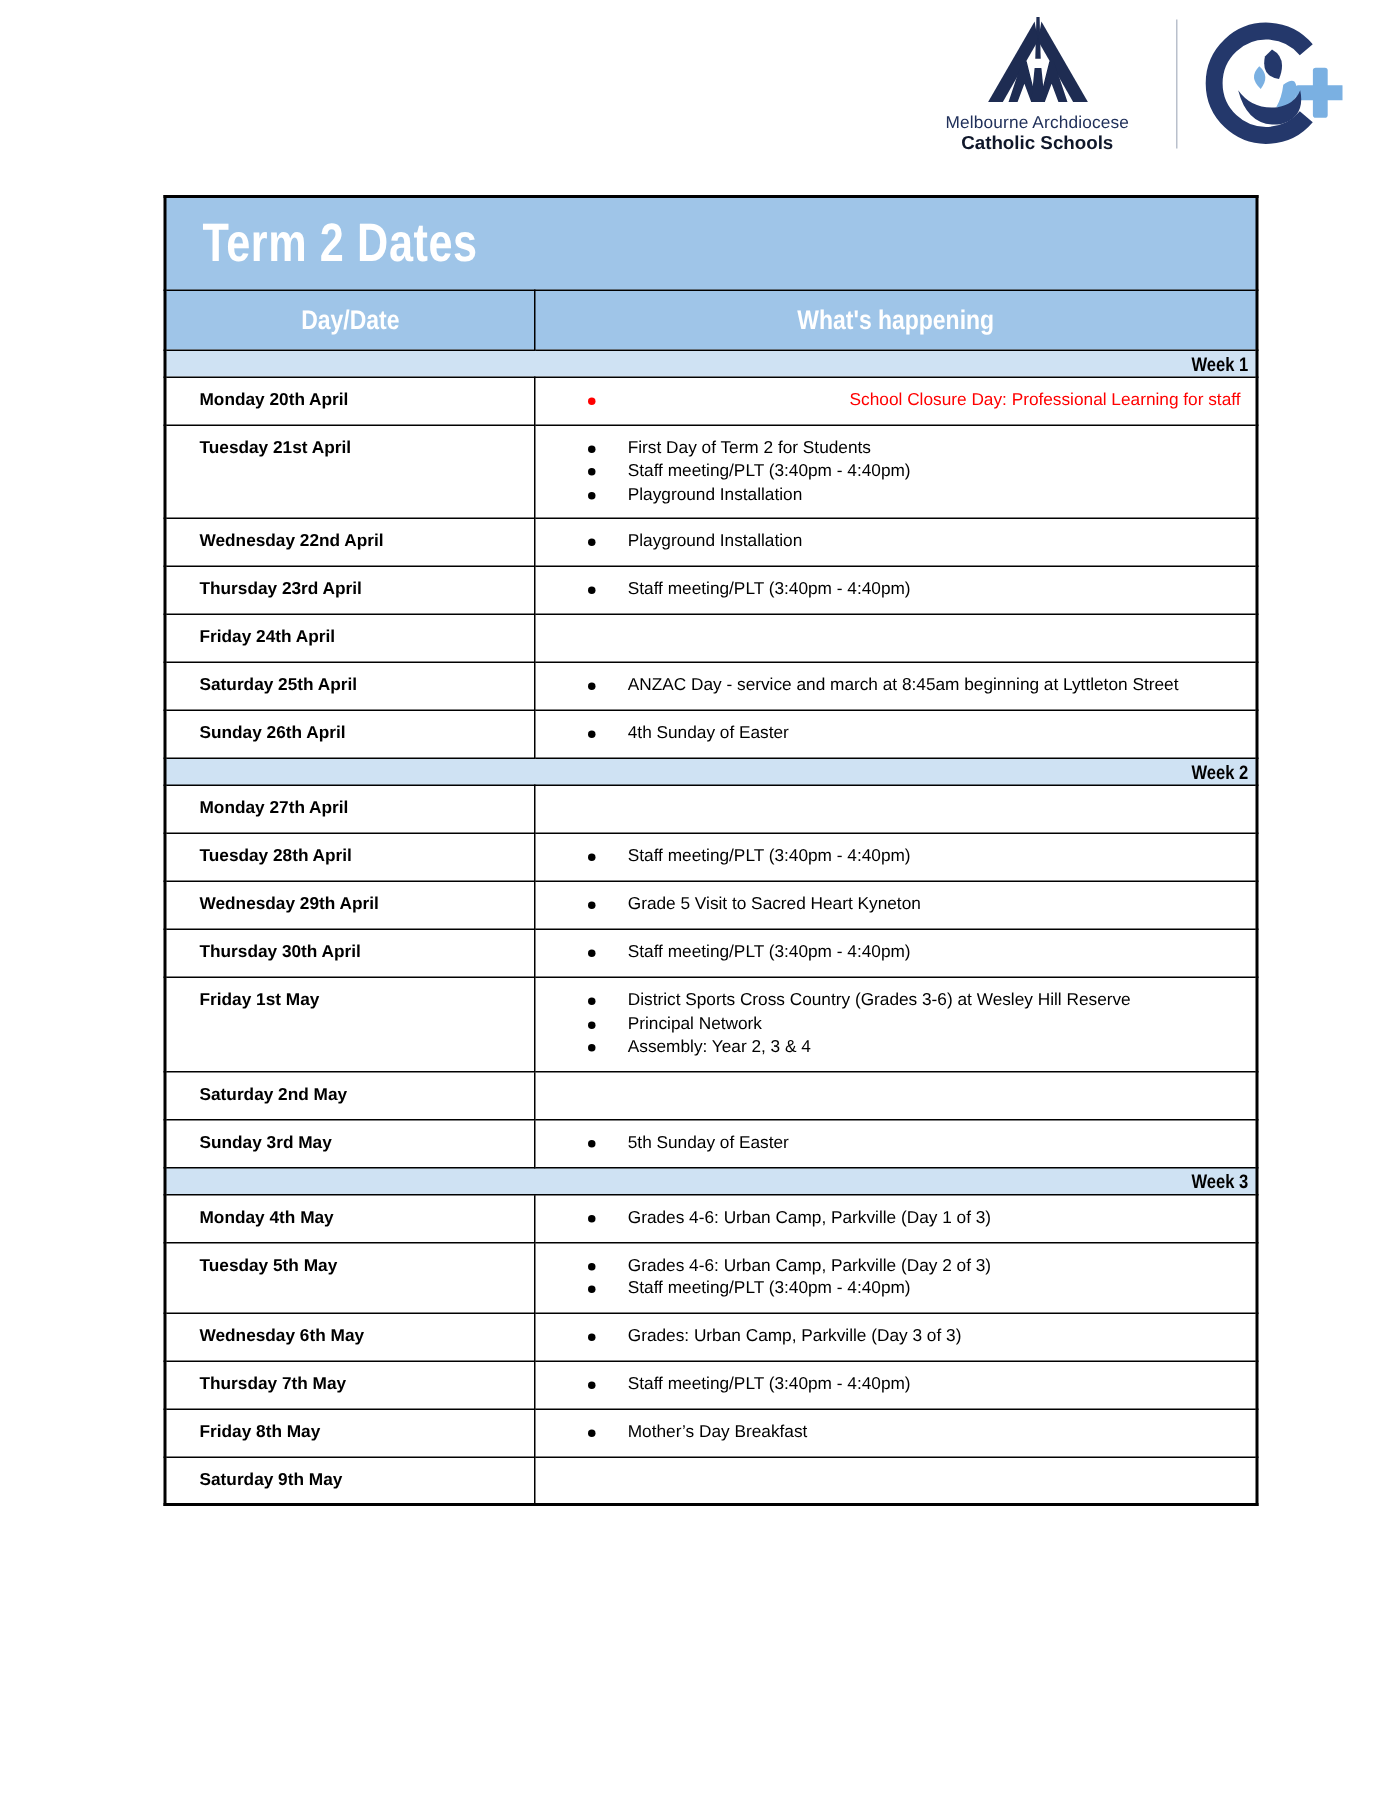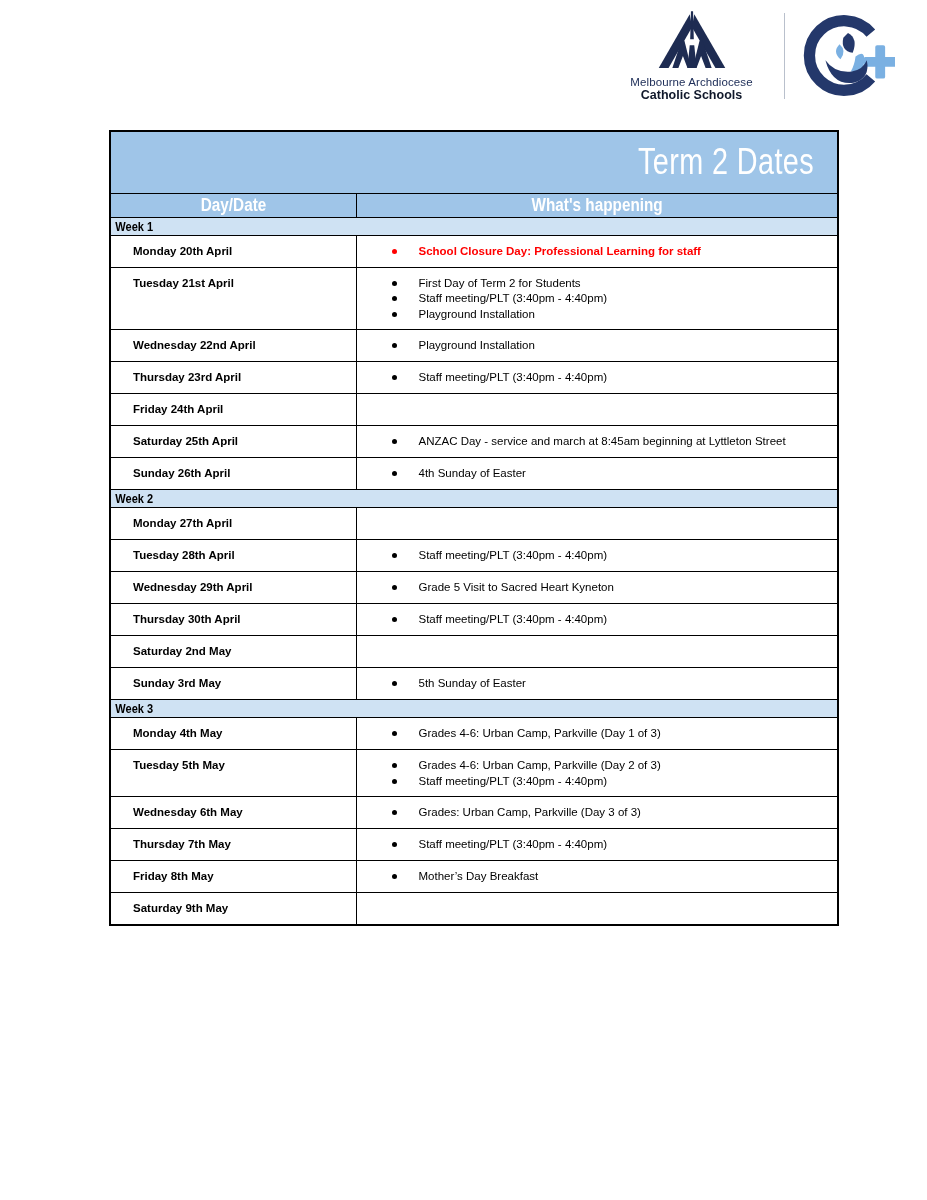--- a/index.html
+++ b/index.html
@@ -49,43 +49,43 @@
   .dates-table th, .dates-table td {
     border: 1.5px solid #000;
     vertical-align: top;
   }
   .condensed { display: inline-block; transform: scaleX(.8); transform-origin: center; white-space: nowrap; }
 
   tr.title-row th {
     height: 62px;
     background: var(--header-bg);
     color: #ffffff;
-    text-align: right;
+    text-align: left;
     vertical-align: middle;
     font-size: 36px;
-    font-weight: 400;
+    font-weight: 700;
     letter-spacing: .5px;
     margin-top: 30px;
   }
   tr.cols-row th {
-    height: 24px;
+    height: 40px;
     background: var(--header-bg);
     color: #ffffff;
     text-align: center;
     vertical-align: middle;
     font-size: 18px;
     font-weight: 700;
   }
   tr.cols-row .condensed, tr.week-row .condensed { transform: scaleX(.85); }
 
   tr.week-row td {
     height: 16px;
     background: var(--week-bg);
     color: #000;
-    text-align: left;
+    text-align: right;
     vertical-align: middle;
     font-size: 13px;
     font-weight: 700;
   }
 
   td.date-cell {
     height: 32px;
     padding: 8px 10px 7px 22px;
     font-size: 11.5px;
     font-weight: 700;
@@ -103,21 +103,21 @@
   td.events-cell li::before {
     content: "";
     position: absolute;
     left: -27px;
     top: 5px;
     width: 5px;
     height: 5px;
     border-radius: 50%;
     background: currentColor;
   }
-  td.events-cell li.red-bold { color: var(--alert-red); font-weight: 700; }
+  td.events-cell li.red-bold { color: var(--alert-red); font-weight: 400; text-align: right; }
 </style>
 </head>
 <body>
 
 <div class="page">
 
   <div class="logo-group">
     <div class="macs">
       <svg class="macs-mark" viewBox="0 0 100 82" aria-hidden="true">
         <g fill="#1e2c52">
@@ -250,20 +250,30 @@
         </tr>
         <tr>
           <td class="date-cell">Thursday 30th April</td>
           <td class="events-cell">
             <ul>
               <li>Staff meeting/PLT (3:40pm - 4:40pm)</li>
             </ul>
           </td>
         </tr>
         <tr>
+          <td class="date-cell">Friday 1st May</td>
+          <td class="events-cell">
+            <ul>
+              <li>District Sports Cross Country (Grades 3-6) at Wesley Hill Reserve</li>
+              <li>Principal Network</li>
+              <li>Assembly: Year 2, 3 &amp; 4</li>
+            </ul>
+          </td>
+        </tr>
+        <tr>
           <td class="date-cell">Saturday 2nd May</td>
           <td class="events-cell"></td>
         </tr>
         <tr>
           <td class="date-cell">Sunday 3rd May</td>
           <td class="events-cell">
             <ul>
               <li>5th Sunday of Easter</li>
             </ul>
           </td>

